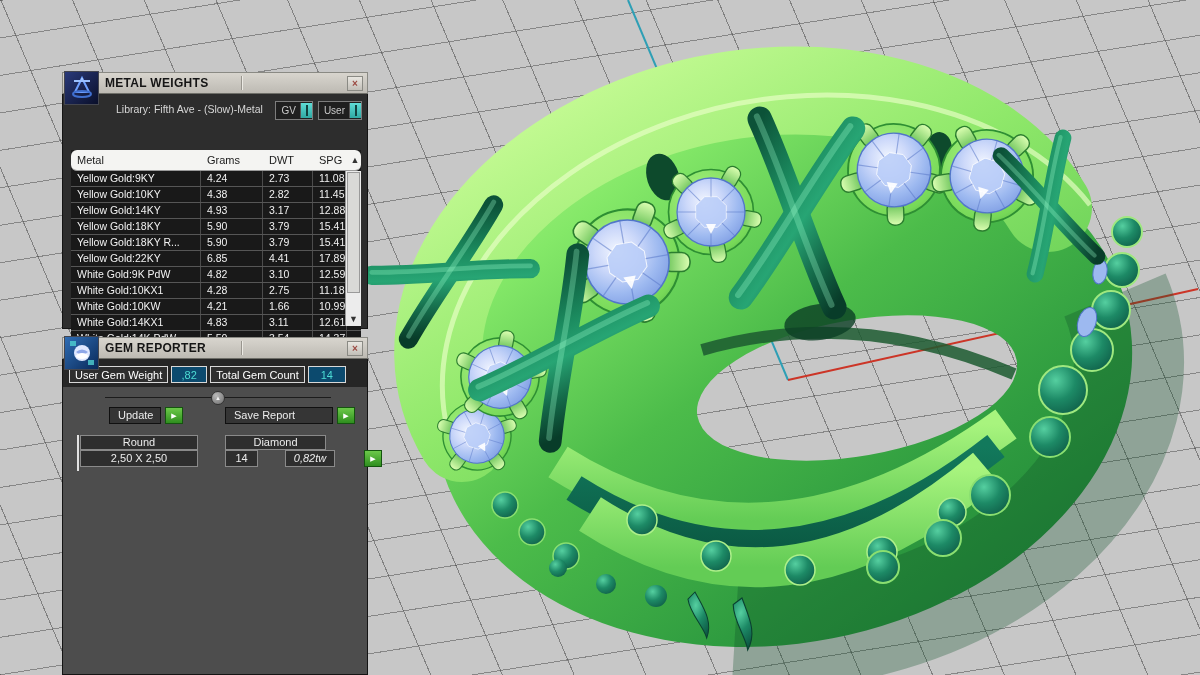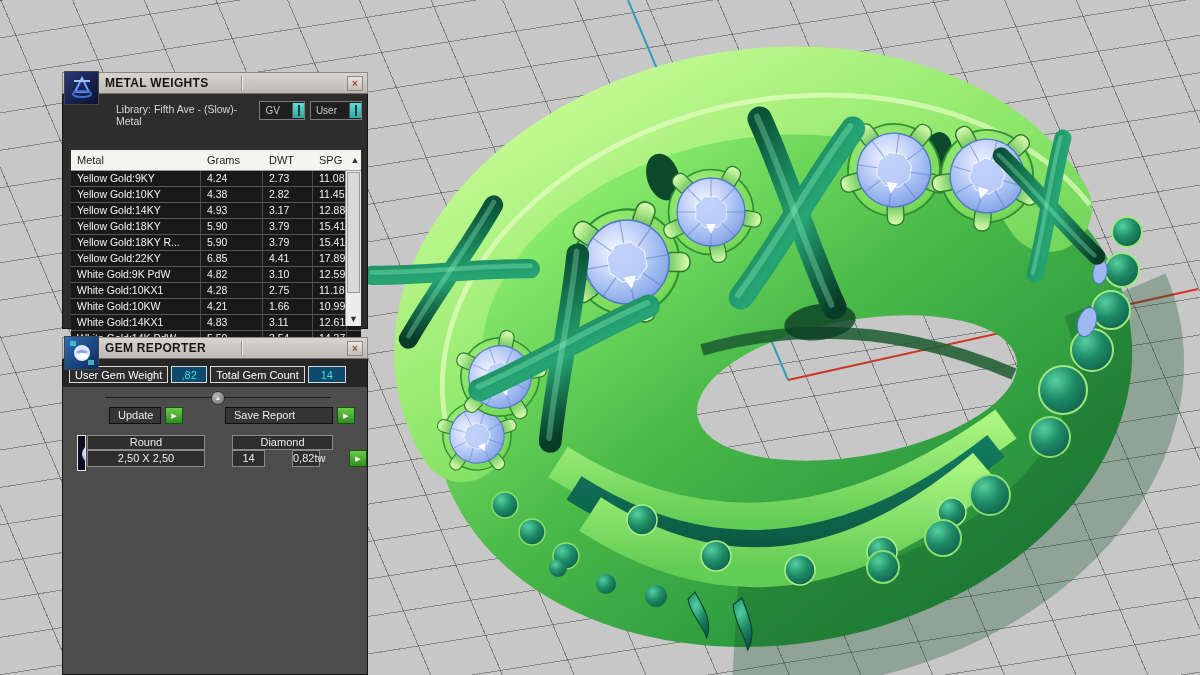--- a/index.html
+++ b/index.html
@@ -42,27 +42,27 @@
   .icon-mw { background:linear-gradient(135deg,#2a3a7a,#0a0f2a); }
   .icon-gr { background:linear-gradient(135deg,#2f6db4,#0a2a5a); }
 
   
   .mw-body { position:absolute; top:22px; left:0; right:0; bottom:0;
     background:#2d2d2d; border:1px solid #141414; border-top:none; }
   .lib-row { height:32px; padding:9px 5px 0 9px; display:flex; justify-content:space-between; align-items:flex-start; }
   .lib-label { font-size:10.5px; color:#d6d6d6;padding-left:44px; }
   .toggles { display:flex; gap:5px; margin-top:-2px; }
   .toggle { display:flex; align-items:center; height:19px; background:#1f1f1f; border:1px solid #7d7d7d; padding-left:5px; }
-  .toggle .t-label { font-size:10px; color:#c9c9c9; padding-right:12px; }
+  .toggle .t-label { font-size:10px; color:#c9c9c9; padding-right:4px; }
   .t-ind { width:12px; height:15px; background:linear-gradient(#5fdcd6,#2fa8a2); border-left:1px solid #555; position:relative; }
   .t-ind::after { content:""; position:absolute; left:5px; top:2px; width:2px; height:11px; background:#12403e; }
 
   .mw-table { position:absolute; left:8px; right:6px; top:56px; bottom:2px; background:#1b1b1b; }
   .thead { display:grid; grid-template-columns:130px 62px 50px 34px 16px; height:21px;
-    background:#f4f4f2; border-bottom:1px solid #9a9a9a; }
+    background:#f4f4f2; border-bottom:1px solid #9a9a9a;border-radius:6px; }
   .thead span { font-size:11px; color:#1a1a1a; line-height:20px; padding-left:6px; }
   .thead .scroll-up { text-align:center; padding-left:0; font-size:9px; color:#333; }
   .trow { display:grid; grid-template-columns:130px 62px 50px 34px; height:16px; background:#191919; border-bottom:1px solid #565656; }
   .trow span { font-size:10.5px; color:#f2f2f2; line-height:15px; padding-left:6px; white-space:nowrap; overflow:hidden; border-right:1px solid #4c4c4c; }
   .vscroll { position:absolute; right:0; top:21px; bottom:0; width:16px; background:#ececec; border-left:1px solid #9a9a9a; }
   .vscroll .thumb { position:absolute; left:1px; right:1px; top:1px; height:78%; background:#d9d9d7; border:1px solid #9a9a9a; }
   .vscroll .scroll-down { position:absolute; bottom:0; left:0; right:0; text-align:center; font-size:9px; color:#333; height:12px; line-height:11px; }
 
   
   .gr-body { position:absolute; top:22px; left:0; right:0; bottom:0;
@@ -85,21 +85,21 @@
     color:#fff; font-size:7px; line-height:15px; text-align:center; }
   .gem-table { display:flex; margin:11px 0 0 14px; }
   .gem-thumb { width:34px; height:36px; border:1px solid #e2e2e2; background:#0b0f20; position:relative; overflow:hidden; }
   .gem-img { position:absolute; left:4px; top:7px; width:25px; height:21px; border-radius:50%;
     background:radial-gradient(circle at 38% 32%, #f4f6ff 12%, #c9d2f4 38%, #8e9ade 70%, #5f6cc0 100%); transform:rotate(-8deg); }
   .gem-img::after { content:""; position:absolute; left:3px; bottom:2px; width:15px; height:9px; border-radius:50%; background:rgba(255,255,255,.9); }
   .gem-grid { margin-left:2px; }
   .g-row { display:flex;gap:28px; }
   .g-cell { background:#2e2e2e; border:1px solid #8a8a8a; color:#ececec; font-size:11px; text-align:center; height:15px; line-height:13px; margin-left:-1px; }
   .gh-shape { width:118px; } .gh-type { width:101px; }
-  .gv-size { width:118px; height:17px; line-height:15px; } .gv-count { width:33px; height:17px; line-height:15px; } .gv-weight { width:28px; height:17px; line-height:15px; }
+  .gv-size { width:118px; height:17px; line-height:15px; } .gv-count { width:33px; height:17px; line-height:15px; } .gv-weight { width:50px; height:17px; line-height:15px;font-style:italic; }
   .g-play { margin-left:1px; height:17px; }
 </style>
 </head>
 <body>
 
 <div class="viewport">
   <svg class="ring-svg" viewBox="0 0 1200 675">
     <defs>
       <linearGradient id="bandG" x1="0" y1="0" x2="1" y2="1">
         <stop offset="0" stop-color="#b9fa8e"></stop>

